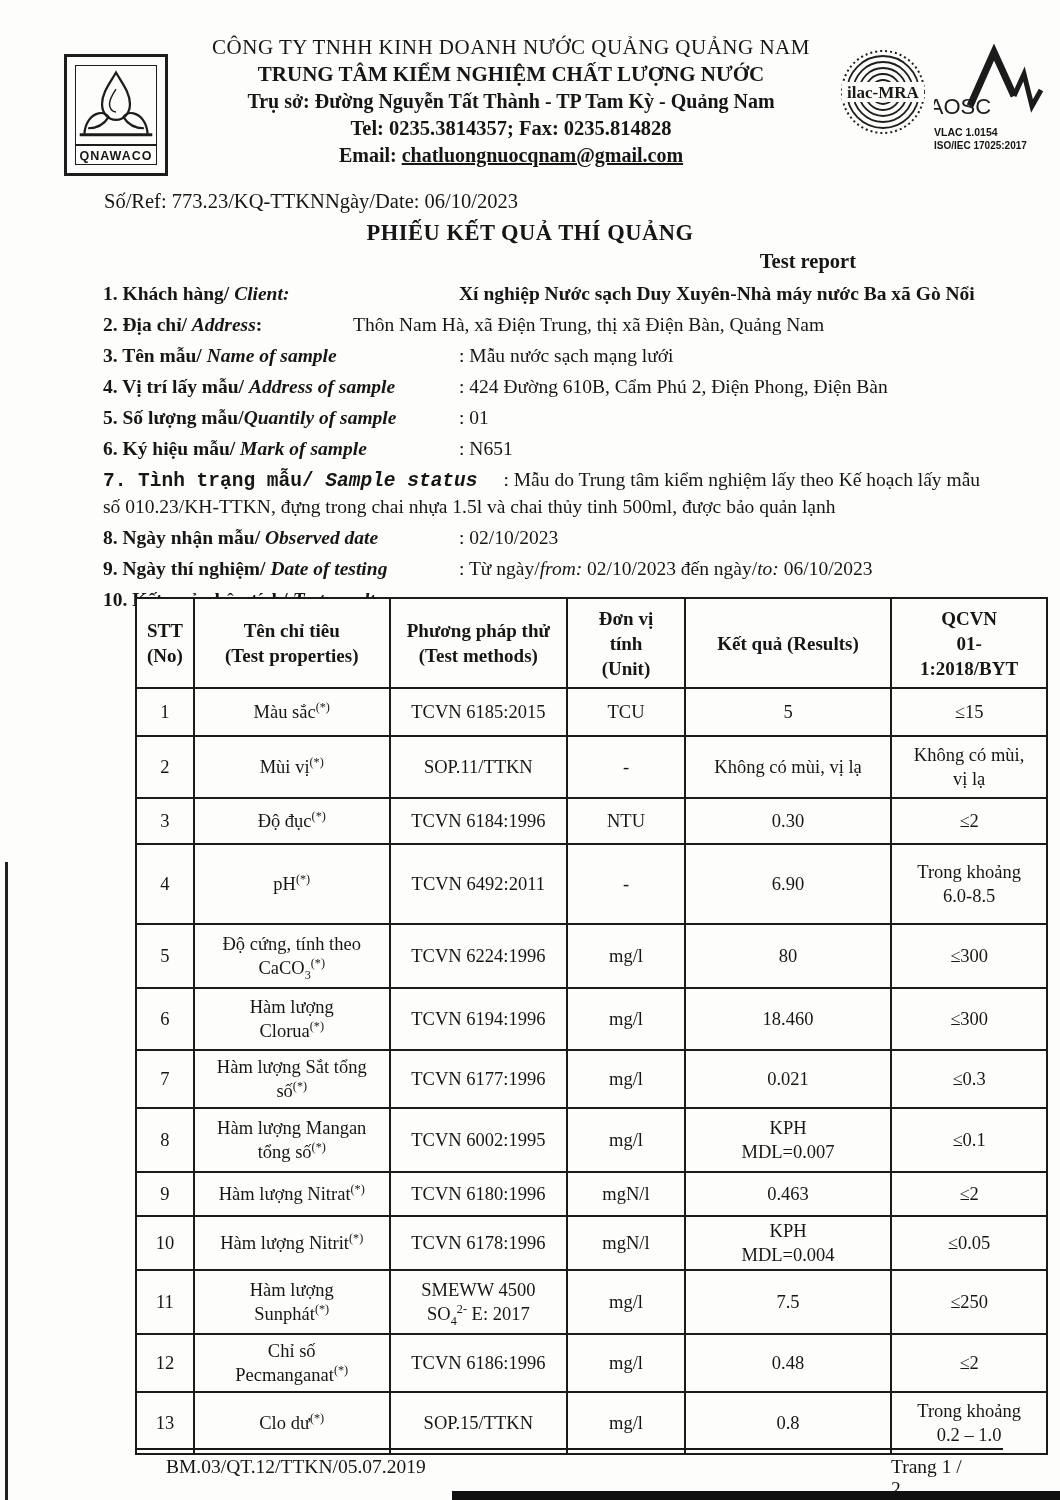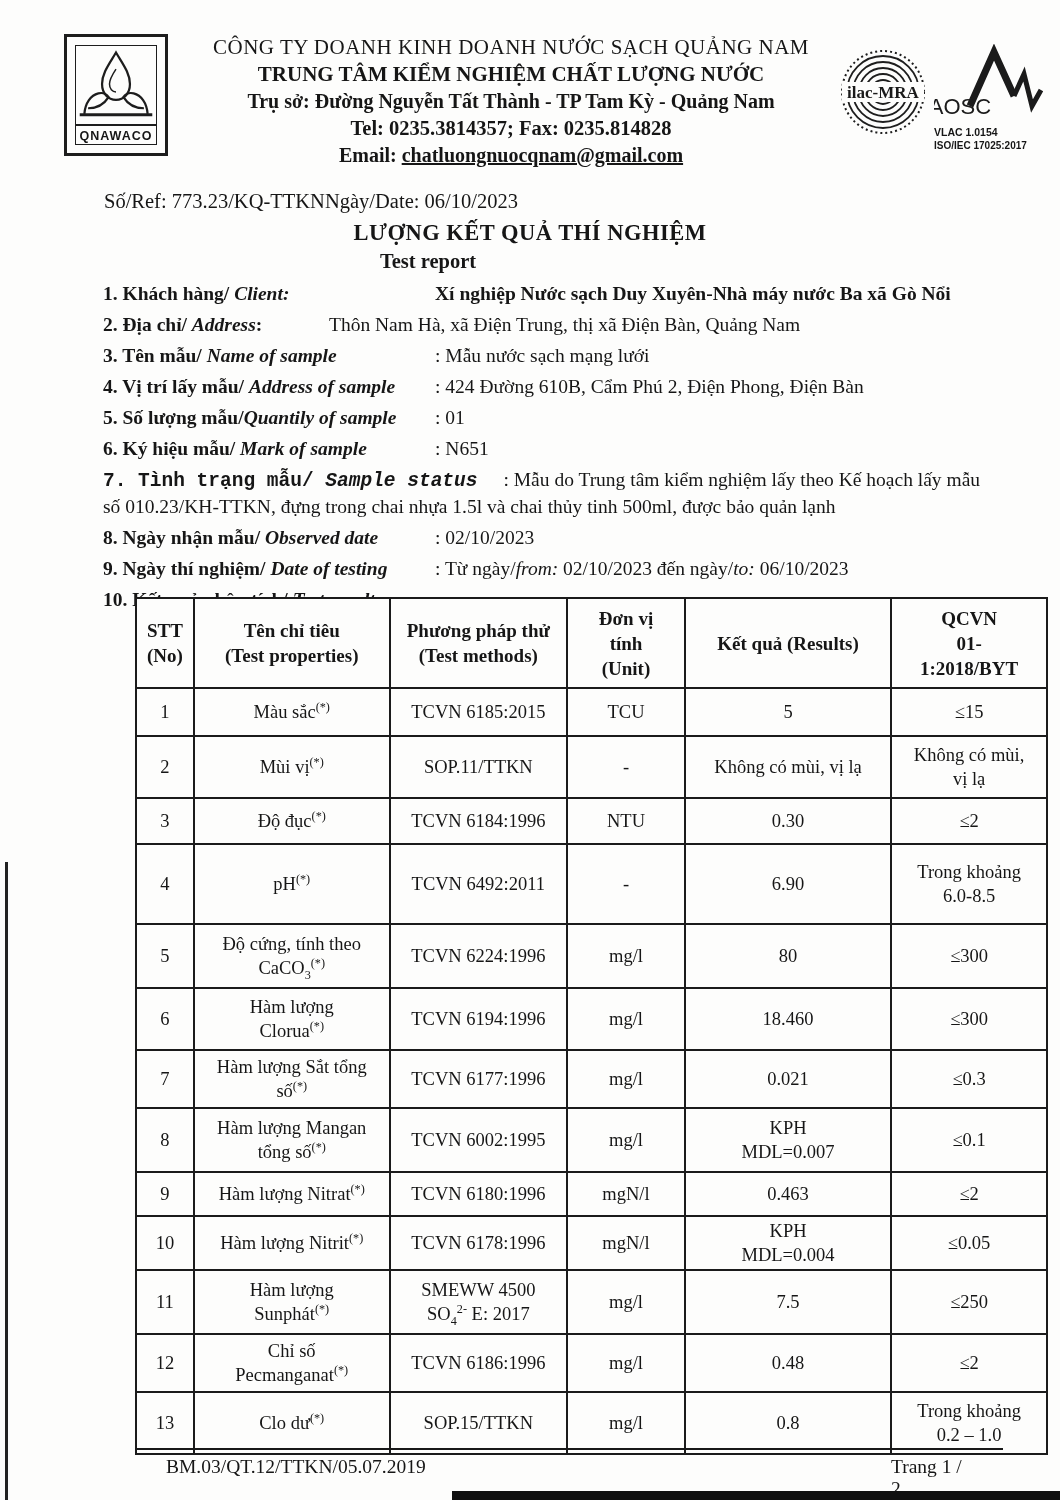--- a/index.html
+++ b/index.html
@@ -12,21 +12,21 @@
     position:relative;
     overflow:hidden;
   }
   i { font-style:italic; }
   sup { font-size:66%; vertical-align:super; line-height:0; }
   sub { font-size:66%; vertical-align:sub; line-height:0; }
 
   
   .hdr { position:absolute; top:34px; left:58px; width:994px; height:140px; }
   .logo-left {
-    position:absolute; left:6px; top:0; width:104px; height:122px;
+    position:absolute; left:6px; top:20px; width:104px; height:122px;
     border:3px solid #1d1d1d; padding:8px; background:#fdfdfc;
   }
   .logo-left-inner { width:100%; height:100%; border:1px solid #1d1d1d; display:flex; flex-direction:column; }
   .logo-art { flex:1; display:flex; align-items:center; justify-content:center; }
   .logo-caption {
     border-top:2px solid #1d1d1d; text-align:center;
     font-family:"Liberation Sans", sans-serif;
     font-weight:bold; font-size:12.5px; letter-spacing:1px; padding:3px 0 4px;
   }
   .hdr-center { position:absolute; left:128px; top:0; width:650px; text-align:center; line-height:27px; }
@@ -39,25 +39,25 @@
   .logos-right { position:absolute; right:0; top:10px; width:212px; height:122px; }
   .ilac { position:absolute; left:0; top:2px; }
   .aosc { position:absolute; right:0; top:0; text-align:left; width:118px; }
   .aosc-sub { font-family:"Liberation Sans", sans-serif; font-weight:bold; line-height:13px; }
   .aosc-sub .s1 { font-size:10.5px; }
   .aosc-sub .s2 { font-size:10px; }
 
   
   .refrow { position:absolute; top:190px; left:104px; width:882px; display:flex; font-size:20.5px; }
   .title { position:absolute; top:220px; left:0; width:1060px; text-align:center; font-size:22.5px; font-weight:bold; letter-spacing:0.5px; }
-  .subtitle { position:absolute; top:250px; left:0; width:856px; text-align:center; font-size:20.5px; font-weight:bold; }
+  .subtitle { position:absolute; top:250px; left:0; width:856px; text-align:right; font-size:20.5px; font-weight:bold; }
 
   
   .info { position:absolute; top:281px; left:103px; width:888px; font-size:19.5px; line-height:25px; }
-  .line { display:flex; margin-bottom:6px; }
+  .line { display:flex; margin-bottom:6px;gap:24px; }
   .line .lbl { font-weight:bold; white-space:nowrap; }
   .w330 .lbl { min-width:332px; }
   .w226 .lbl { min-width:226px; }
   .line .val { }
   .val-bold { font-weight:bold; }
   .wrapline { display:block; margin-bottom:6px; }
   .wrapline .lbl { font-weight:bold;font-family:Liberation Mono, monospace; }
   .spacer26 { display:inline-block; width:26px; }
   .lastline { font-weight:bold; margin-bottom:0; }
 
@@ -119,21 +119,21 @@
               <path d="M77 70 C76 58 70 50 62 48 C57 46.8 53 49 51 52 C56 60 64 64 73 64"></path>
               <line x1="4" y1="71" x2="82" y2="71" stroke-width="3"></line>
             </g>
           </svg>
         </div>
         <div class="logo-caption">QNAWACO</div>
       </div>
     </div>
 
     <div class="hdr-center">
-      <div class="hc1">CÔNG TY DOANH KINH DOANH NƯỚC SẠCH QUẢNG NAM</div>
+      <div class="hc1">CÔNG TY TNHH KINH DOANH NƯỚC QUẢNG QUẢNG NAM</div>
       <div class="hc2">TRUNG TÂM KIỂM NGHIỆM CHẤT LƯỢNG NƯỚC</div>
       <div class="hc3">Trụ sở: Đường Nguyễn Tất Thành - TP Tam Kỳ -  Quảng Nam</div>
       <div class="hc4">Tel: 0235.3814357; Fax: 0235.814828</div>
       <div class="hc5">
         <span>Email:</span>
         <span class="email-link">chatluongnuocqnam@gmail.com</span>
       </div>
     </div>
 
     <div class="logos-right">
@@ -165,21 +165,21 @@
         </div>
       </div>
     </div>
   </div>
 
   <div class="refrow">
     <span>Số/Ref: 773.23/KQ-TTKN</span>
     <span>Ngày/Date: 06/10/2023</span>
   </div>
 
-  <div class="title">LƯỢNG KẾT QUẢ THÍ NGHIỆM</div>
+  <div class="title">PHIẾU KẾT QUẢ THÍ QUẢNG</div>
   <div class="subtitle">Test report</div>
 
   <div class="info">
     <div class="line w330">
       <span class="lbl">1. Khách hàng/ <i>Client:</i></span>
       <span class="val val-bold">Xí nghiệp Nước sạch Duy Xuyên-Nhà máy nước Ba xã Gò Nổi</span>
     </div>
     <div class="line w226">
       <span class="lbl">2. Địa chỉ/ <i>Address</i>:</span>
       <span class="val">Thôn Nam Hà, xã Điện Trung, thị xã Điện Bàn, Quảng Nam</span>

